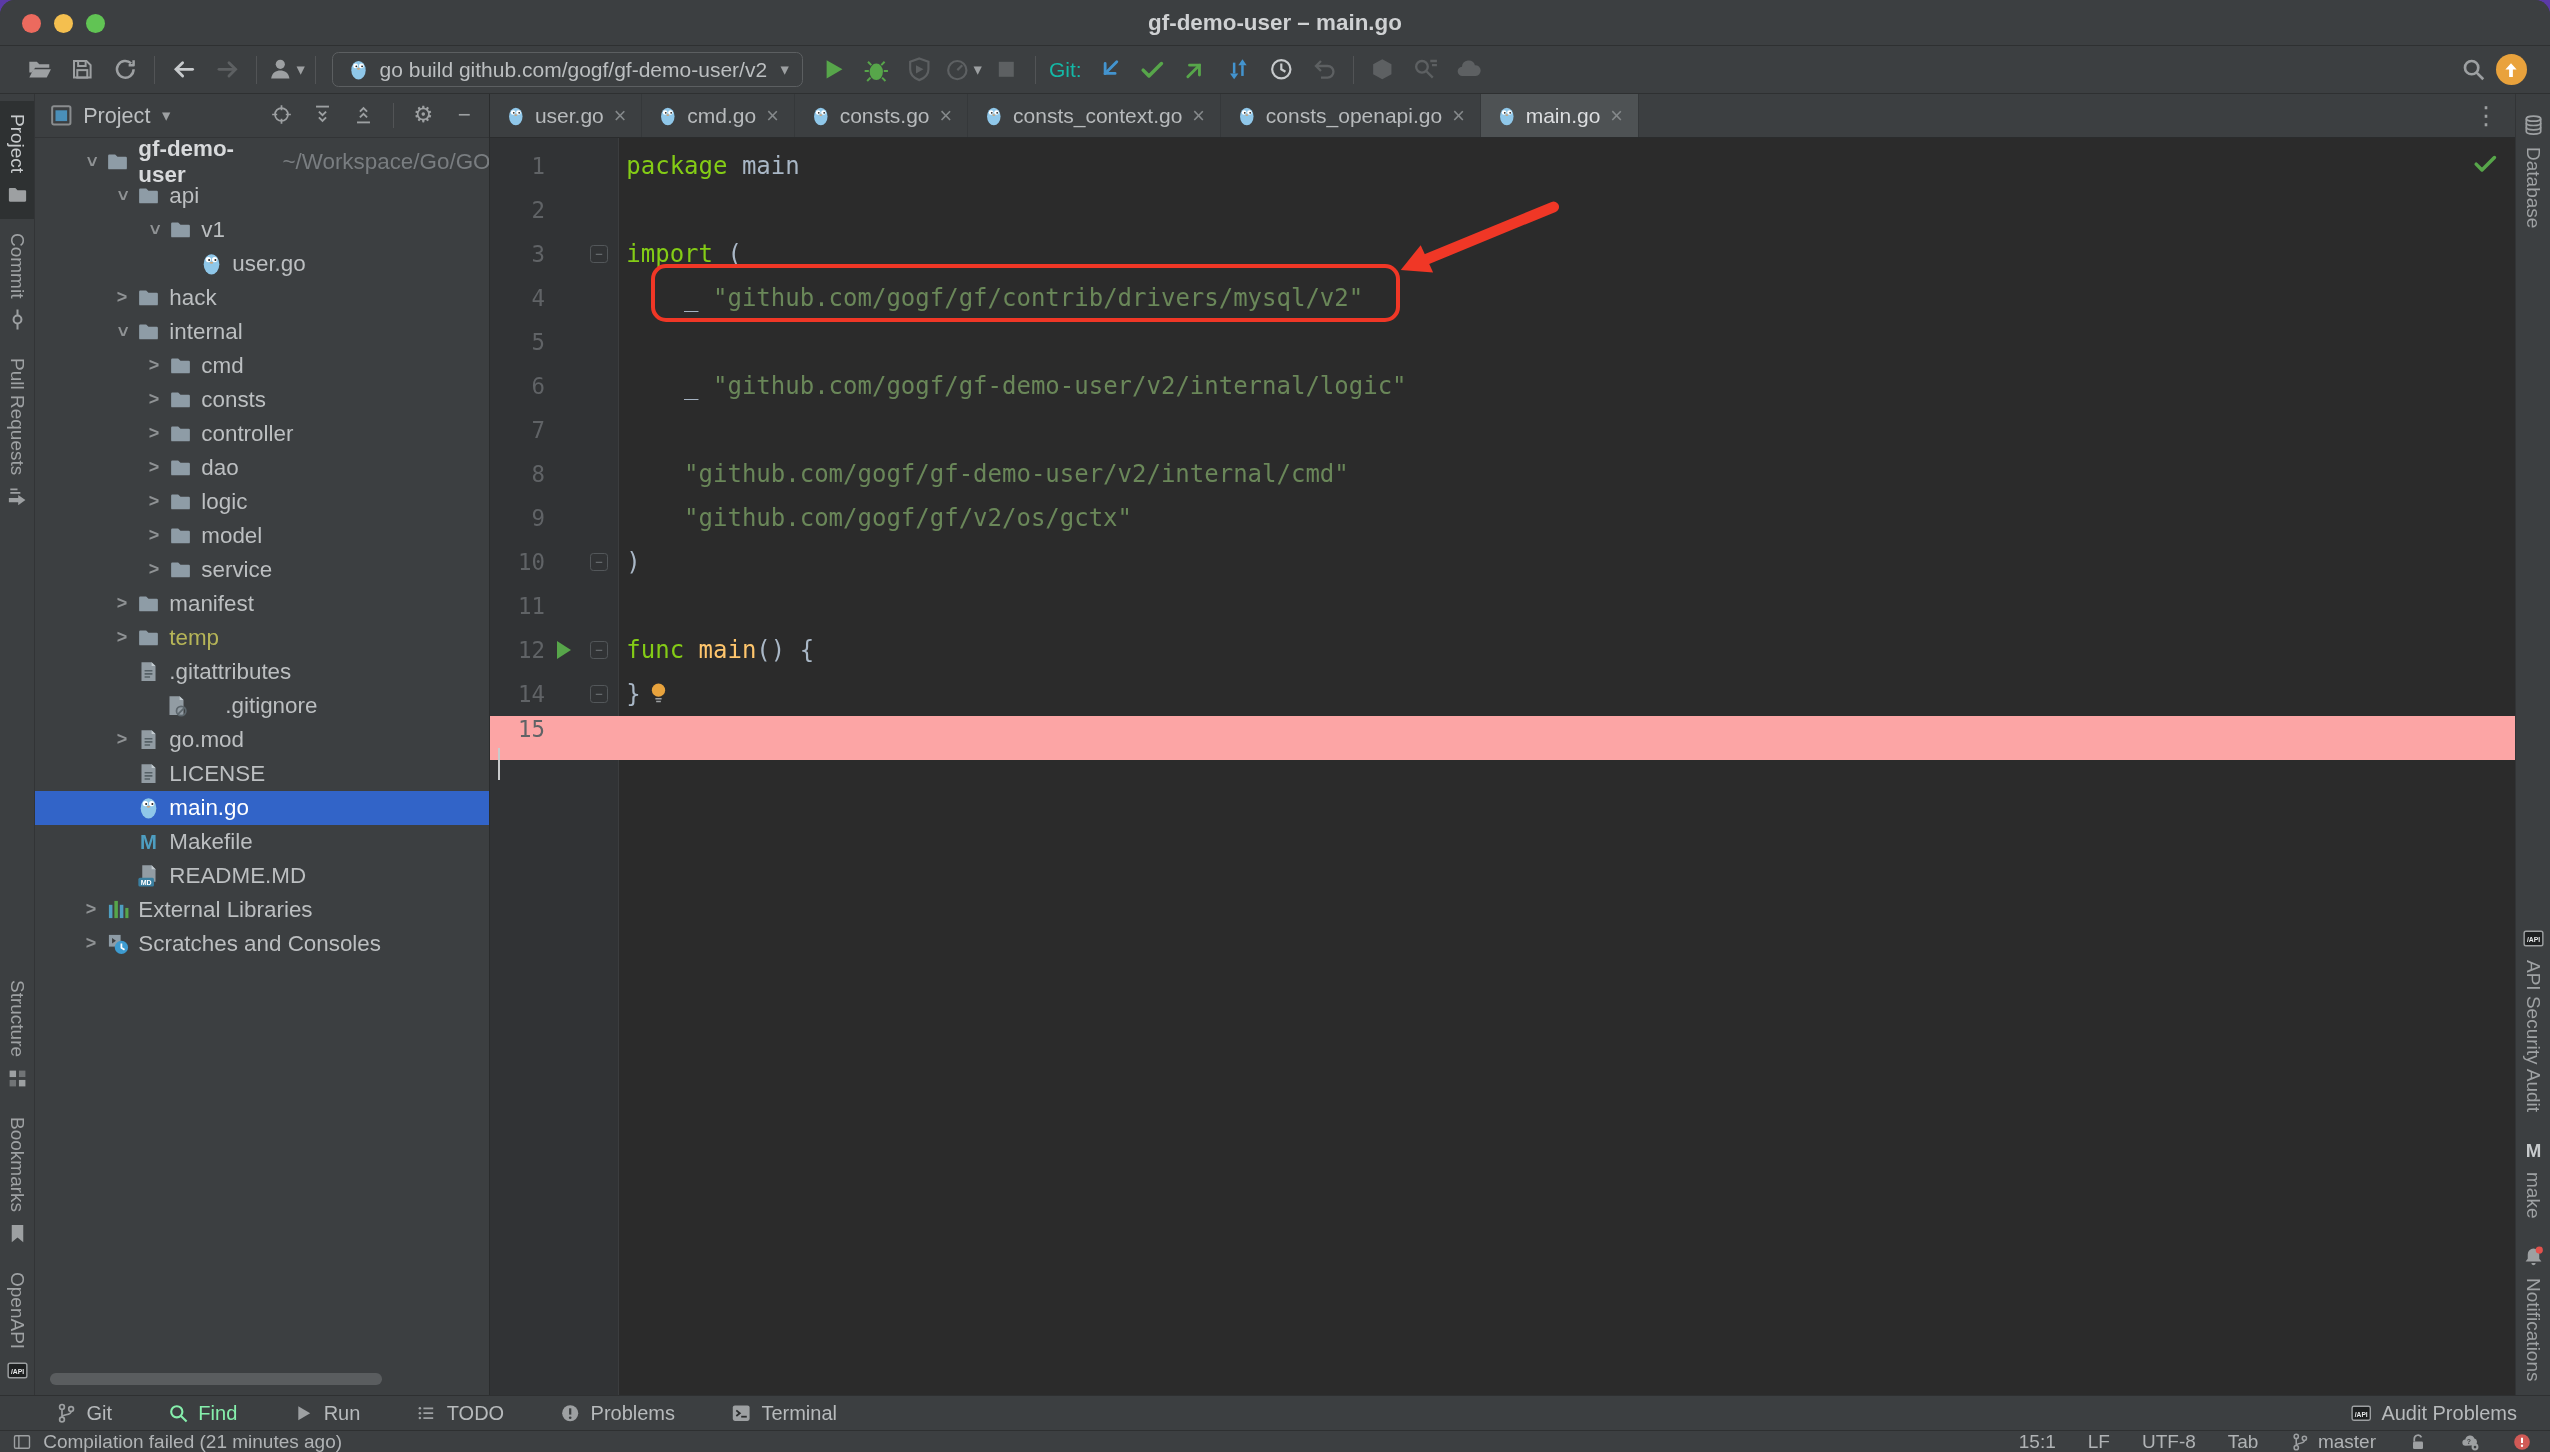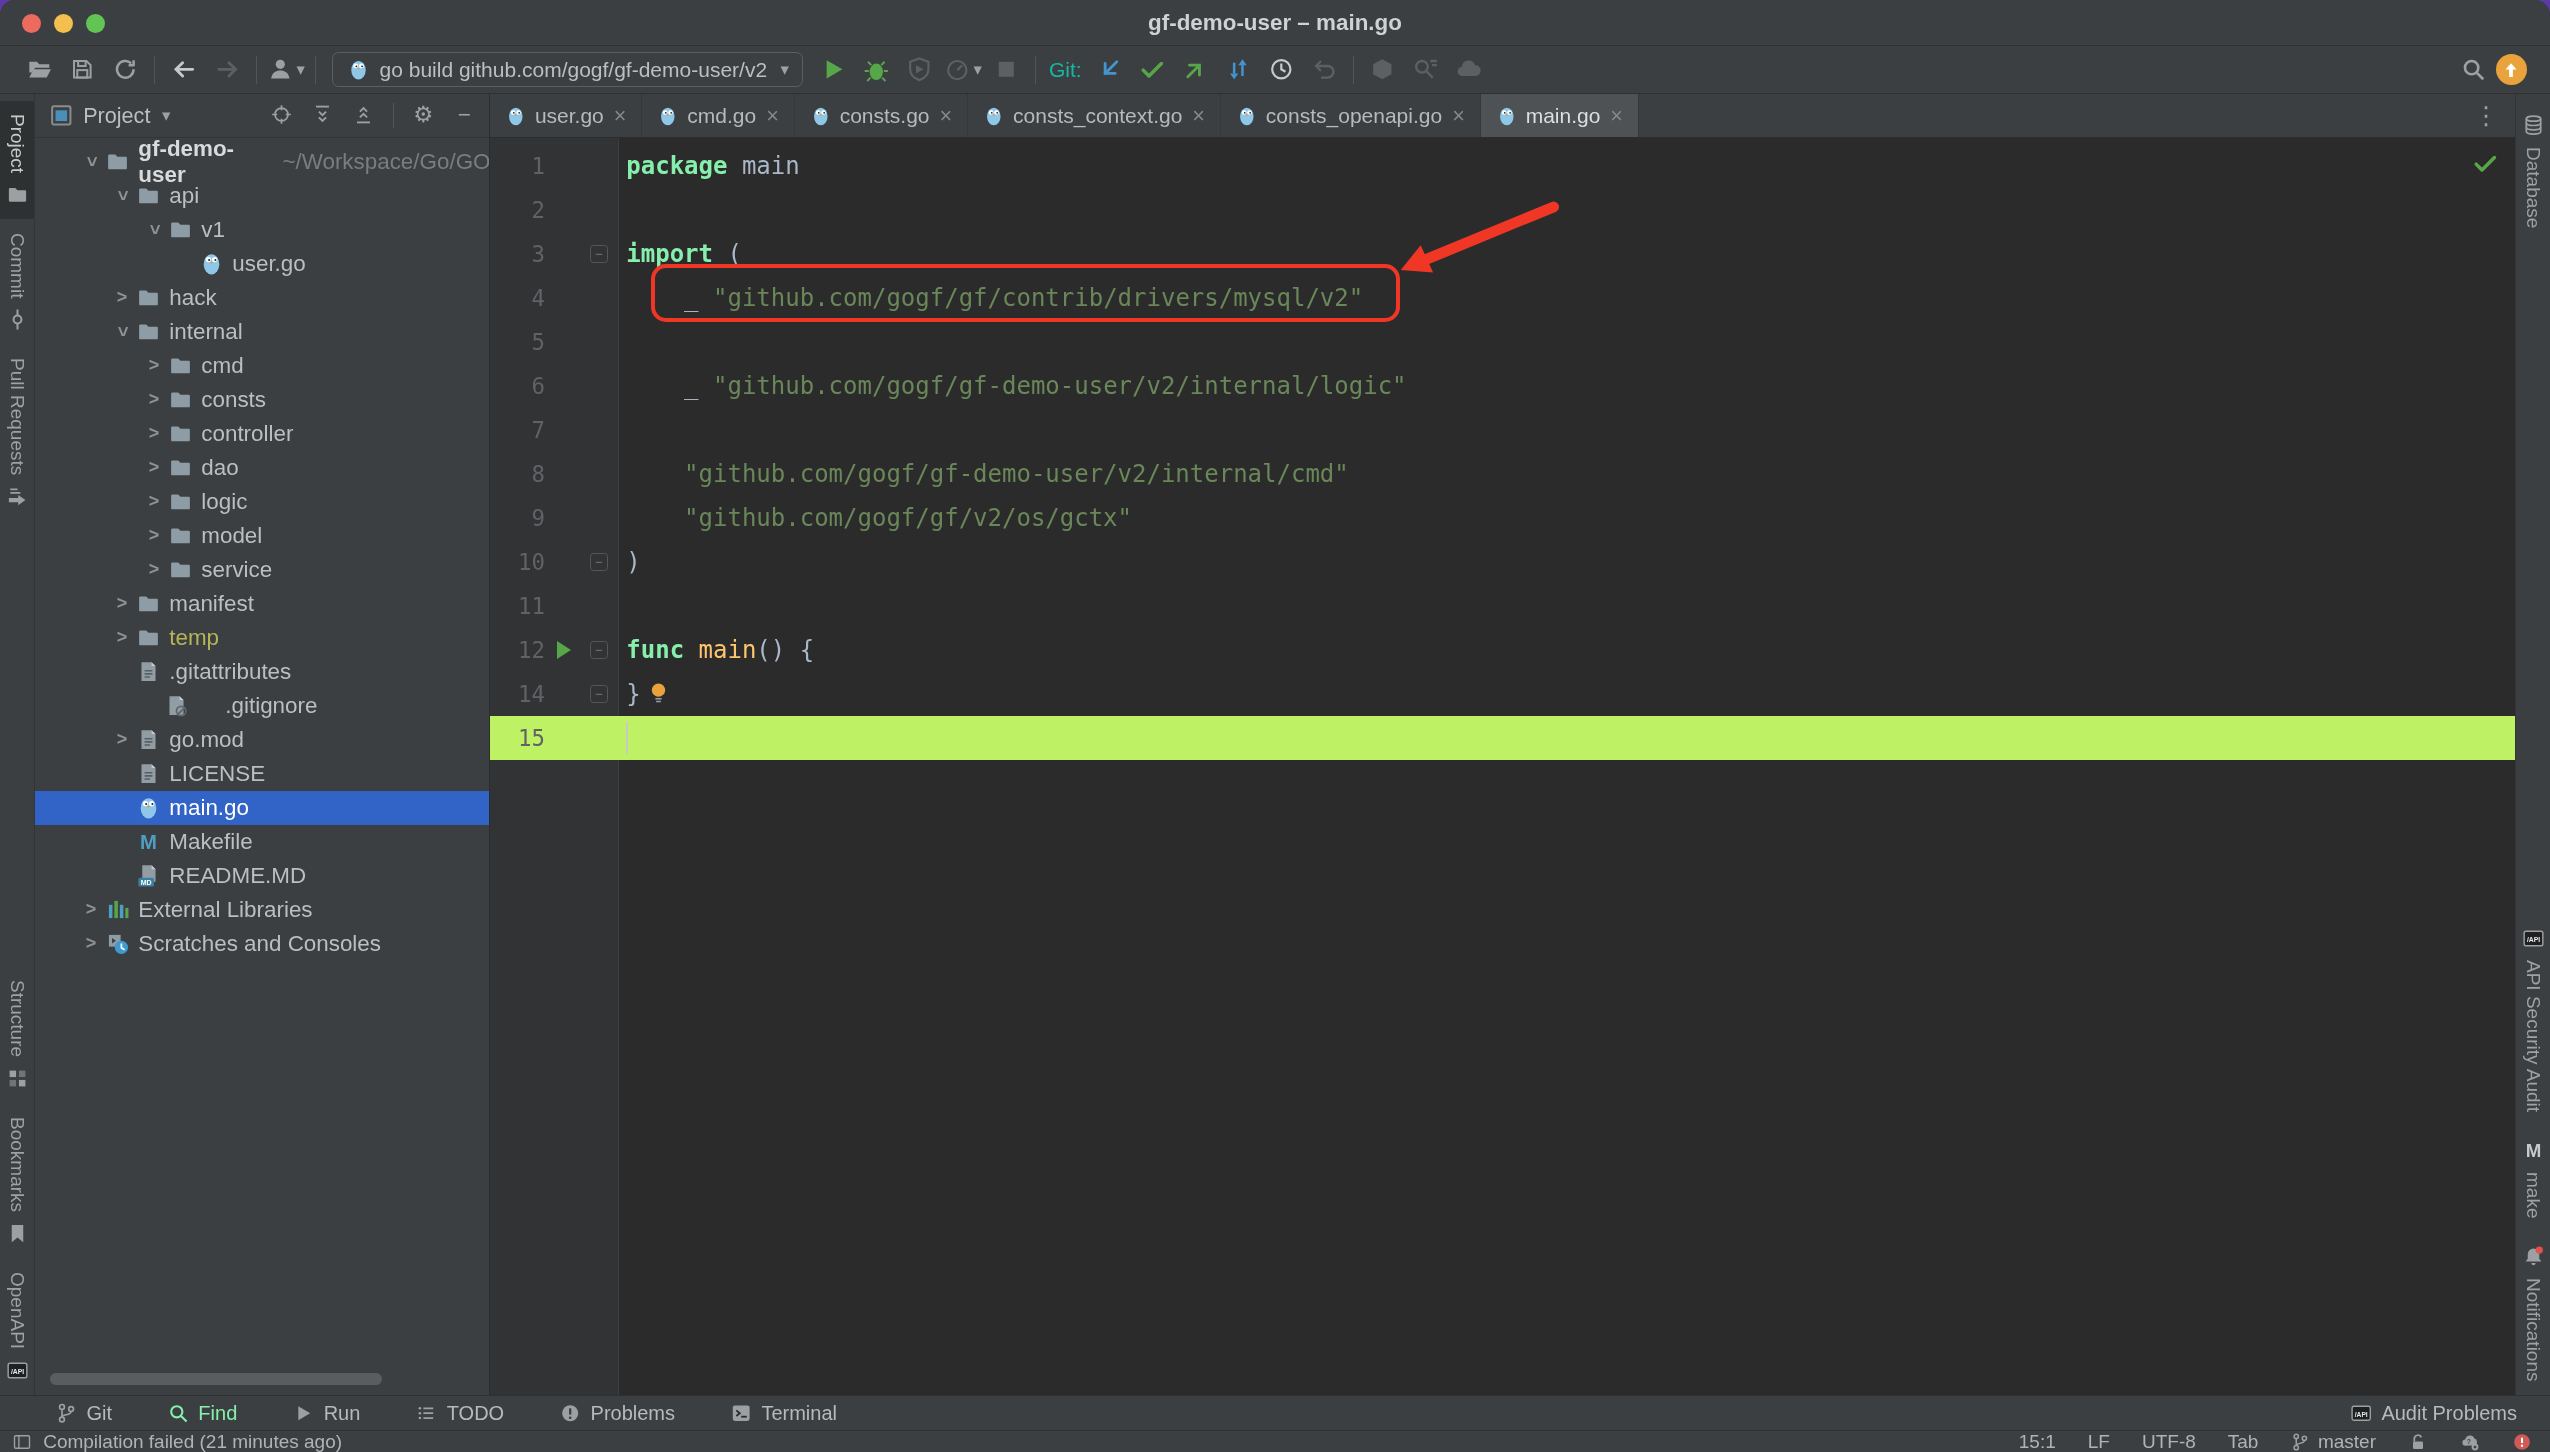--- a/index.html
+++ b/index.html
@@ -84,32 +84,32 @@
   .tab.active { background:#4e5254; color:#dcdee0; }
   .tab .icon { width:21.6px; height:21.6px; }
   .tab .close { color:#85898b; font-size:21.6px; margin-left:1.7px; }
   .tab-overflow { margin-left:auto; align-self:center; padding:0 16.6px; color:#9da0a2; font-size:25px; }
   .editor-content { flex:1; position:relative; overflow:hidden;
                     font-family:"DejaVu Sans Mono", monospace; font-size:24px; }
   .gutter-bg  { position:absolute; left:0; top:0; bottom:0; width:128px; background:#313335; }
   .gutter-sep { position:absolute; left:128px; top:0; bottom:0; width:0.8px; background:#3b3d3f; }
   #ed-rows { position:relative; padding-top:5.8px; }
   .ed-row { position:relative; height:44px; display:flex; }
-  .ed-row.current { background:#bef264; }
+  .ed-row.current { background:#fca5a5;flex-direction:column; }
   .gutter-cell { width:128px; flex:none; display:flex; align-items:center; }
   .lnum { width:55px; text-align:right; color:#606366; font-size:22.4px; }
   .runslot { width:38px; display:flex; align-items:center; justify-content:center; }
   .foldslot { width:32px; display:flex; align-items:center; justify-content:center; }
   .run-tri { width:0; height:0; border-left:14px solid #57a64a;
              border-top:9px solid transparent; border-bottom:9px solid transparent; }
   .fold { width:18px; height:18px; border:1.7px solid #53575a; border-radius:3.3px; color:#707477;
           font-size:12.5px; display:flex; align-items:center; justify-content:center; line-height:1; }
   .code-cell { flex:1; display:flex; align-items:center; padding-left:8.3px;
                white-space:pre; position:relative; }
-  .tk-kw { color:#86efac;font-weight:bold; } .tk-pl { color:#a9b7c6; } .tk-str { color:#6a8759; } .tk-fn { color:#ffc66d; }
+  .tk-kw { color:#84cc16; } .tk-pl { color:#a9b7c6; } .tk-str { color:#6a8759; } .tk-fn { color:#ffc66d; }
   .caret-bar { position:absolute; left:7.5px; top:5.8px; width:2.5px; height:32px; background:#c8cacc; }
   .bulb { position:absolute; left:28px; top:8.3px; width:25px; height:25px; }
   .anno-box { position:absolute; left:161px; top:126px; width:749px; height:58px;
               border:4.2px solid #f03726; border-radius:15px; }
   .anno-arrow { position:absolute; left:880px; top:33px; width:216px; height:125px; }
   .inspect-check { position:absolute; top:11.6px; right:16.6px; width:26.6px; height:26.6px; color:#57a64a; }
 
   
   .bottombar { height:35px; flex:none; background:#3c3f41; border-top:0.8px solid #2e3031;
                display:flex; align-items:center; padding:0 33px 0 55px; gap:55px;

